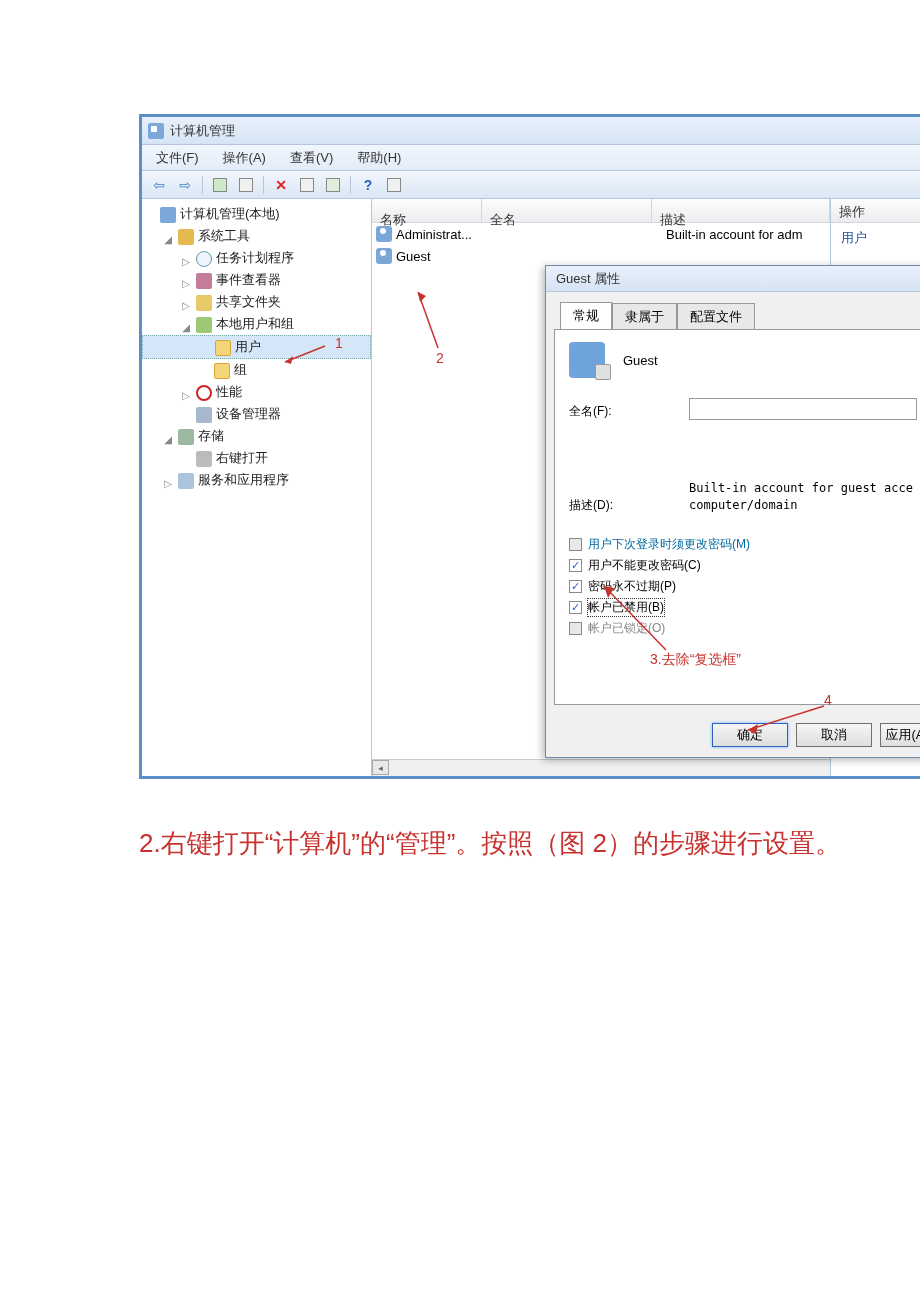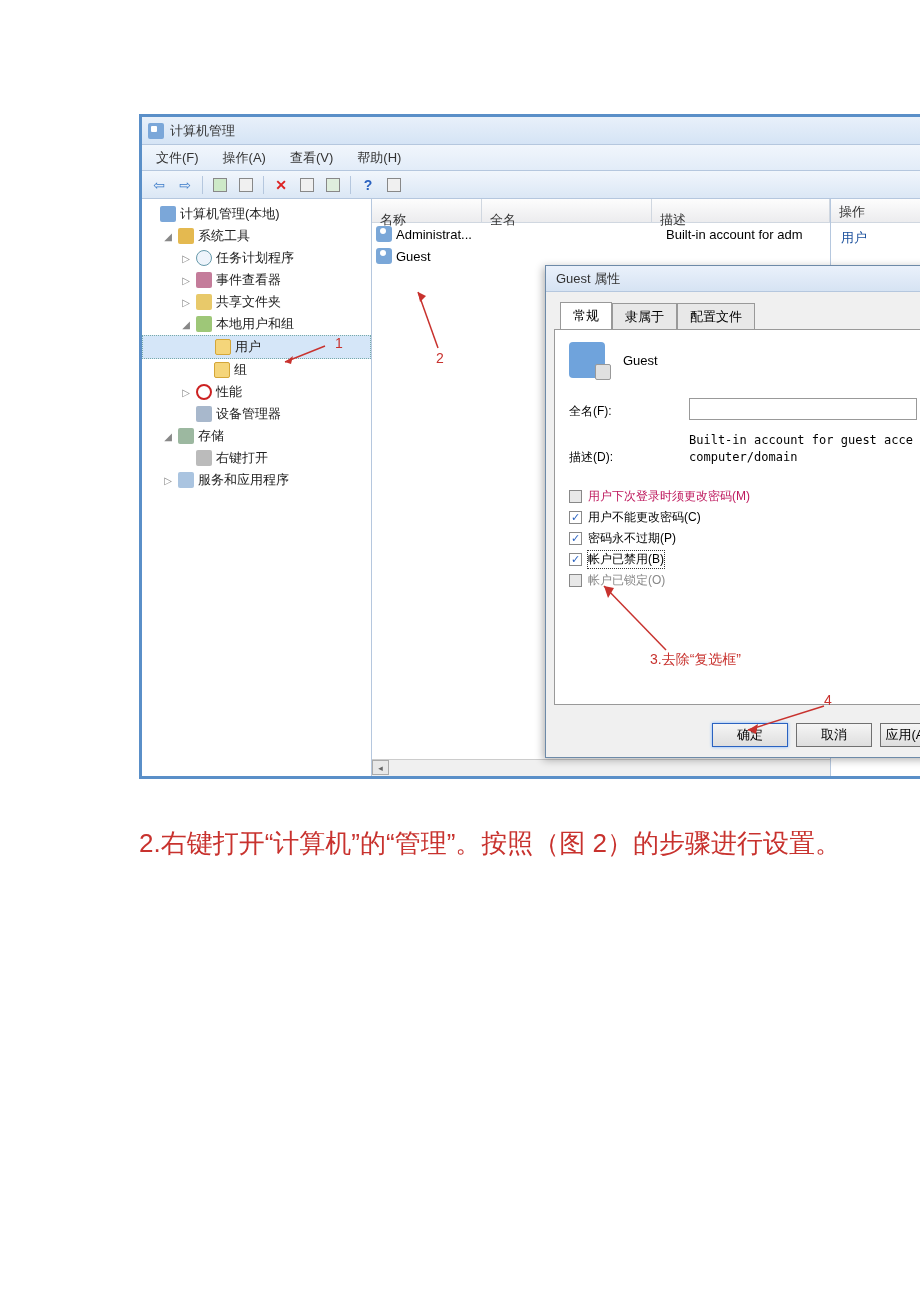--- a/index.html
+++ b/index.html
@@ -69,21 +69,21 @@
 
 .list-row { display:flex; padding:3px 4px; align-items:center; }
 .list-row .uicon { width:16px;height:16px;margin-right:4px;background:#7aa7d8;border-radius:3px;position:relative; }
 .list-row .uicon::after{content:'';position:absolute;left:4px;top:2px;width:6px;height:6px;border-radius:50%;background:#fff;}
 .list-row .nm{width:100px;} .list-row .fn{width:170px;} .list-row .ds{flex:1;white-space:nowrap;overflow:hidden;}
 
 .actions-head { height:24px;background:linear-gradient(to bottom,#fdfdfd,#ececee);border-bottom:1px solid #d0d7e0;padding:4px 8px;font-size:13px;color:#333; }
 .actions-body { padding:6px 10px; font-size:13px; color:#1a4f9c; }
 
 
-.tn { display:flex; align-items:center; padding:2px 20px; font-size:13px; color:#222; white-space:nowrap; }
+.tn { display:flex; align-items:flex-end; padding:2px 20px; font-size:13px; color:#222; white-space:nowrap; }
 .tn .exp { width:12px; display:inline-block; text-align:center; color:#888; font-size:10px; }
 .tn .ic { width:16px;height:16px;margin:0 4px;display:inline-block;position:relative; }
 .ic-computer{background:#7ba7d9;border-radius:2px;} .ic-tools{background:#e4b950;border-radius:2px;}
 .ic-clock{border:1px solid #69a;border-radius:50%;background:#eef4fb;}
 .ic-event{background:#c47c9a;border-radius:2px;}
 .ic-share{background:#e8c96a;border-radius:2px;}
 .ic-users{background:#9ec778;border-radius:2px;}
 .ic-folder{background:#f5d57a;border:1px solid #d4a638;border-radius:2px;}
 .ic-perf{border:2px solid #c22;border-radius:50%;width:12px;height:12px;background:#fff;}
 .ic-devmgr{background:#a8b8cc;border-radius:2px;}
@@ -108,21 +108,21 @@
 .tab{border:1px solid #999;border-bottom:none;padding:4px 12px;font-size:13px;background:#f0f0f0;position:relative;}
 .tab.active{background:#fff;z-index:2;}
 .tab:not(.active){background:#e8e8e8;top:1px;}
 .tabbody{border:1px solid #999;background:#fff;margin:0 8px;height:376px;padding:12px 14px;position:relative;}
 .guest-row{display:flex;align-items:center;gap:18px;margin-bottom:20px;}
 .guest-icon{width:36px;height:36px;background:#6fa3dc;border-radius:4px;position:relative;}
 .guest-icon::after{content:'';position:absolute;right:-6px;bottom:-2px;width:14px;height:14px;background:#e0e0e0;border:1px solid #999;border-radius:2px;}
 .frow{display:flex;align-items:flex-end;margin-bottom:12px;gap:10px;}
 .flabel{width:110px;font-size:12px;padding-top:4px;}
 .finput{flex:1;height:22px;border:1px solid #999;background:#fff;padding:2px 4px;font-size:12px;}
-.ftext{flex:1;font-size:12px;line-height:1.4;font-family:"SimSun",monospace;}
+.ftext{flex:1;font-size:12px;line-height:1.4;font-family:"SimSun",monospace;margin-top:48px;}
 .chk-row{display:flex;align-items:center;margin-bottom:4px;font-size:12px;}
 .chk{width:13px;height:13px;margin-right:6px;border:1px solid #888;background:#fff;display:inline-flex;align-items:center;justify-content:center;font-size:11px;color:#2a62c0;}
 .chk.checked::after{content:'✓';}
 .chk.disabled{background:#e8e8e8;color:#aaa;}
 .chk-focus{outline:1px dotted #333;}
 .dlg-btns{display:flex;justify-content:flex-end;gap:8px;padding:10px;position:absolute;bottom:0;right:0;left:0;}
 .dlg-btn{width:76px;height:24px;border:1px solid #707070;background:linear-gradient(to bottom,#f5f5f5,#dedede);font-size:13px;}
 .dlg-btn.primary{border:1px solid #2a62c0;box-shadow:0 0 3px #7ab4ff;}
 
 
@@ -288,21 +288,21 @@
       <div class="flabel">全名(F):</div>
       <input class="finput" value="" style="">
     </div>
     <div class="frow">
       <div class="flabel">描述(D):</div>
       <div class="ftext">Built-in account for guest acce computer/domain</div>
     </div>
     <div style="height:10px;"></div>
     <div class="chk-row">
       <span class="chk disabled"></span>
-      <span style="color:#be185d;">用户下次登录时须更改密码(M)</span>
+      <span style="color:#0369a1;">用户下次登录时须更改密码(M)</span>
     </div>
     <div class="chk-row">
       <span class="chk checked"></span>
       <span>用户不能更改密码(C)</span>
     </div>
     <div class="chk-row">
       <span class="chk checked"></span>
       <span>密码永不过期(P)</span>
     </div>
     <div class="chk-row">

